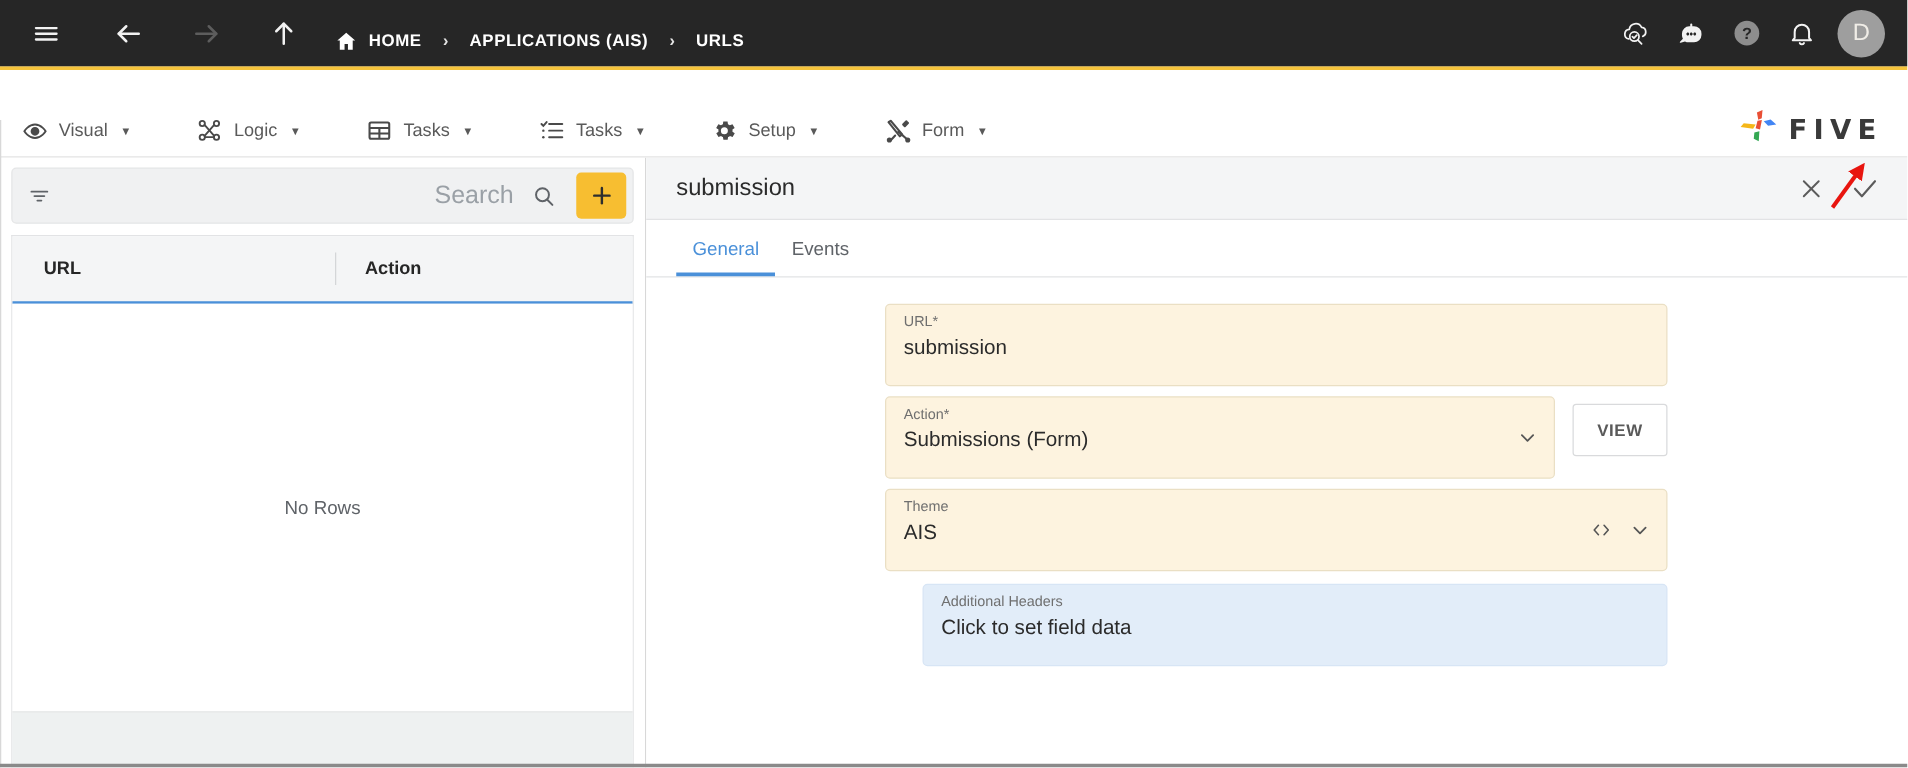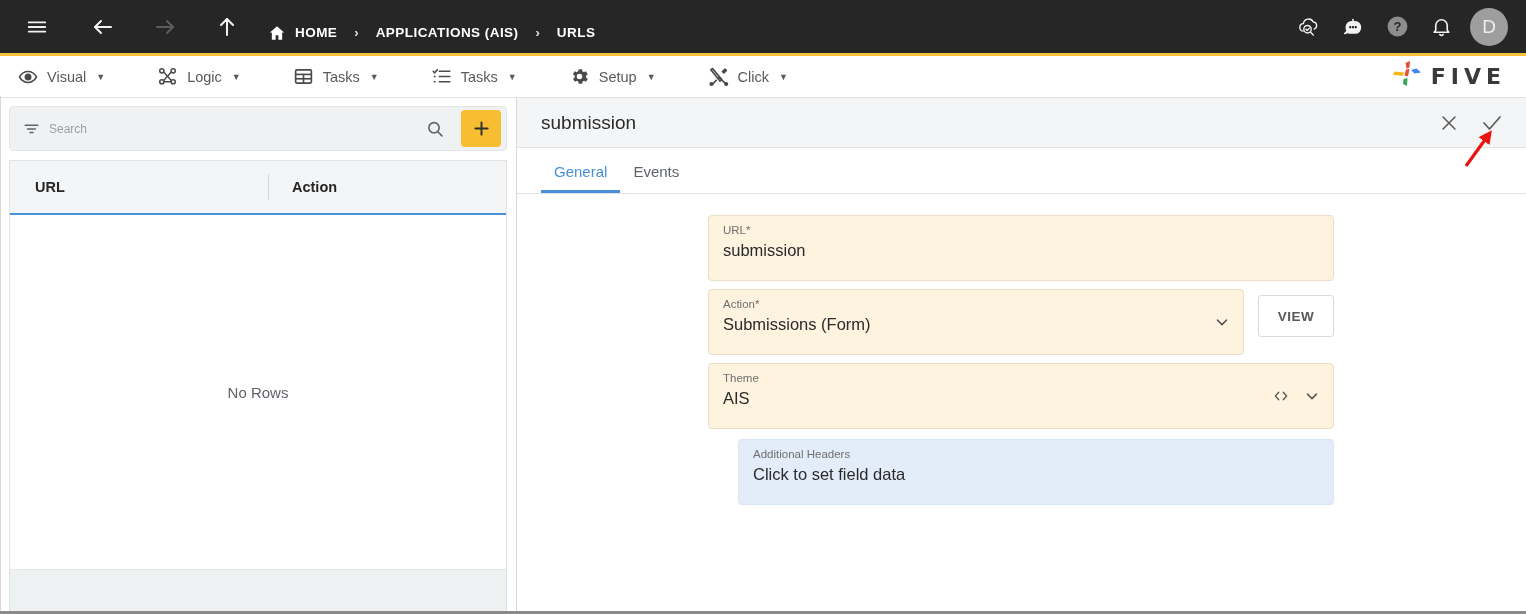--- a/index.html
+++ b/index.html
@@ -37,21 +37,21 @@
   .tb-right { margin-left: auto; display: flex; align-items: center; gap: 14px; }
   .avatar {
     width: 38px; height: 38px; border-radius: 50%; background: #9e9e9e;
     color: #f0ede7; display: flex; align-items: center; justify-content: center;
     font-size: 19px; font-weight: 400; cursor: pointer; flex: 0 0 auto;
   }
 
   
   .menubar {
     height: 42px; background: #ffffff; border-bottom: 1px solid #e3e3e3;
-    display: flex; align-items: center; padding-left: 18px; flex: 0 0 42px; position: relative;
+    display: flex; align-items: center; padding-left: 18px; flex: 0 0 42px; position: relative; margin-top: 28px;
   }
   .menu-item {
     display: flex; align-items: center; gap: 9px; color: #5a5a5a;
     font-size: 14.5px; cursor: pointer; margin-right: 52px; white-space: nowrap;
   }
   .menu-item .mi-icon { color: #4a4a4a; display: flex; align-items: center; }
   .caret { font-size: 9px; color: #5a5a5a; margin-left: 1px; }
   .brand { margin-left: auto; margin-right: 20px; display: flex; align-items: center; gap: 7px; }
   .brand-text {
     font-size: 22px; letter-spacing: 5px; color: #3a3a3a; font-weight: 700;
@@ -67,21 +67,21 @@
     display: flex; flex-direction: column; background: #ffffff; min-height: 0;
   }
   .searchrow { padding: 8px 9px 7px 9px; }
   .searchbox {
     height: 45px; background: #f0f1f2; border: 1px solid #e4e5e6; border-radius: 4px;
     display: flex; align-items: center; padding: 0 5px 0 12px; gap: 8px;
   }
   .filter-icon { color: #5f6368; display: flex; align-items: center; cursor: pointer; }
   .search-input {
     flex: 1 1 auto; border: none; outline: none; background: transparent;
-    font-size: 12px; color: #3c4043; font-family: "Liberation Sans", sans-serif;
+    font-size: 20px; color: #3c4043; font-family: "Liberation Sans", sans-serif; text-align: right;
   }
   .search-input::placeholder { color: #9aa0a6; }
   .search-icon { color: #5f6368; display: flex; align-items: center; cursor: pointer; padding: 0 6px; }
   .plus-btn {
     width: 40px; height: 37px; background: #F7BE31; border-radius: 4px;
     display: flex; align-items: center; justify-content: center; cursor: pointer;
     color: #2e2e2e; flex: 0 0 auto; margin-left: 2px;
   }
   .grid-wrap {
     margin: 2px 9px 0 9px; border: 1px solid #e2e3e5; border-bottom: none;
@@ -309,21 +309,21 @@
       <span class="mi-icon">
         <svg width="21" height="21" viewBox="0 0 24 24" fill="none" stroke="currentColor" stroke-width="1.9" stroke-linecap="round" stroke-linejoin="round">
           <path d="M3.2 4.3l2-1.3 10.5 12.4-2.1 1.8z"></path>
           <path d="M19.5 3.5l-2.9 2.9 1.5 1.5 2.9-2.9a3.3 3.3 0 0 1-1.5-1.5z" fill="currentColor"></path>
           <path d="M20.4 20.2l-8.2-7.3"></path>
           <path d="M5.5 20.6l3.8-4.1"></path>
           <circle cx="4" cy="20.6" r="1.4" fill="currentColor"></circle>
           <circle cx="20.8" cy="20.6" r="1.4" fill="currentColor"></circle>
         </svg>
       </span>
-      <span>Click</span>
+      <span>Form</span>
       <span class="caret">▼</span>
     </div>
 
     <div class="brand">
       <span>
         <svg width="34" height="30" viewBox="0 0 34 30">
           <path d="M15.5 3 L20 1 L19.4 7.5 L16.6 8.8 Z" fill="#E94F35"></path>
           <path d="M2.5 14.5 L5 11.5 L14.5 12.5 L12.5 16 Z" fill="#F5B719"></path>
           <path d="M21 10 L26.5 8.5 L31 12.5 L24.5 13.5 Z" fill="#4285F4"></path>
           <path d="M13.5 19 L17.5 18 L17 26 L13 24 Z" fill="#34A853"></path>

